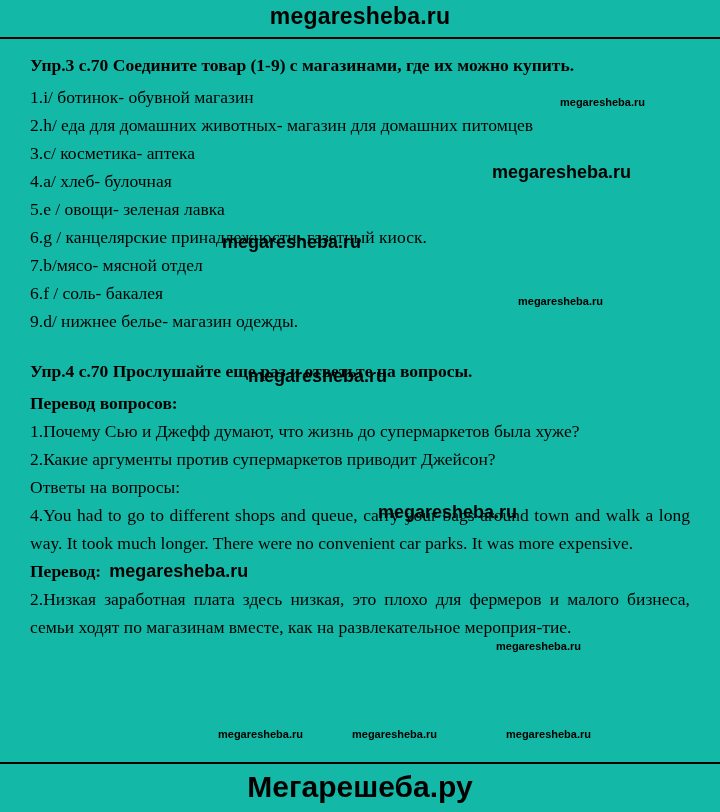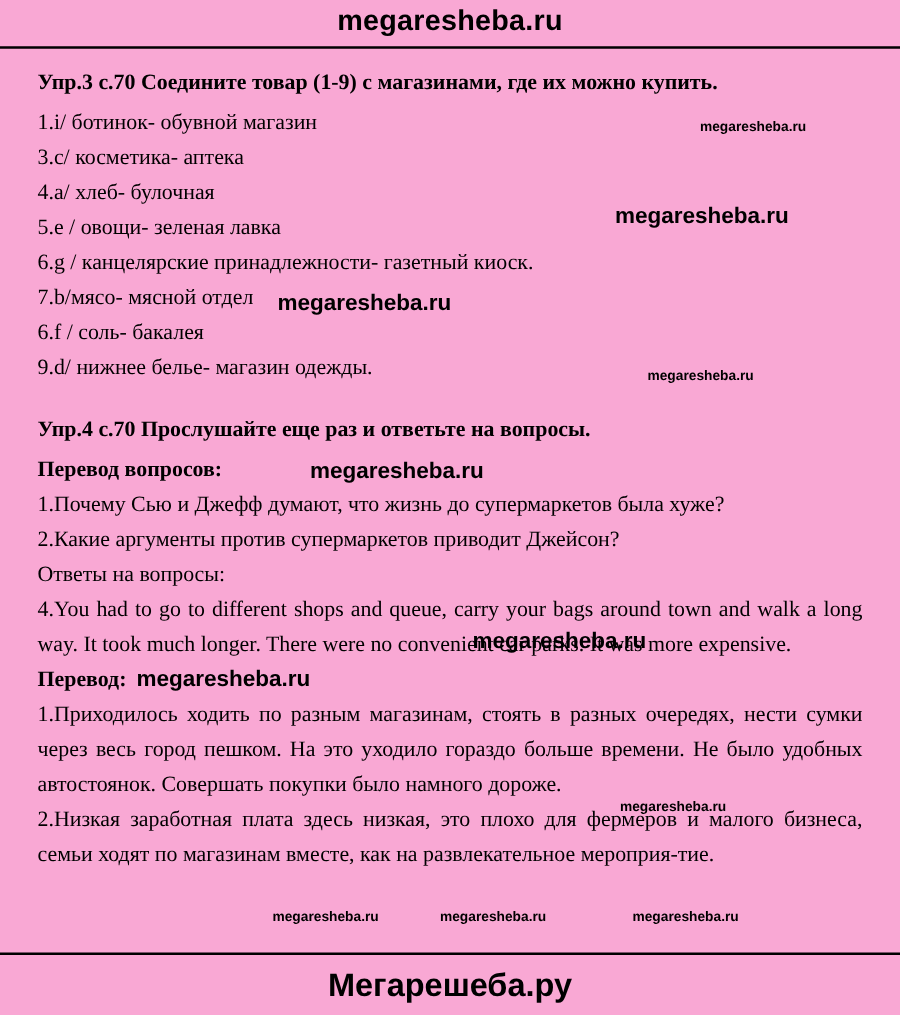--- a/index.html
+++ b/index.html
@@ -1,21 +1,21 @@
 <!DOCTYPE html>
 <html><head>
 <meta charset="utf-8">
 <style>
   * { margin: 0; padding: 0; box-sizing: border-box; }
   html, body { background: #e8e8e8; }
   .page {
     position: relative;
     width: 720px;
     height: 812px;
-    background: #f9a8d4;
+    background: #14b8a6;
     margin: 0 auto;
     overflow: hidden;
     font-family: "Liberation Serif", serif;
     color: #000000;
   }
   .site-header {
     text-align: center;
     padding-top: 3px;
     font-family: "Liberation Sans", sans-serif;
     font-weight: bold;
@@ -59,21 +59,21 @@
     font-family: "Liberation Sans", sans-serif;
   }
   .site-footer {
     position: absolute;
     left: 0;
     right: 0;
     bottom: 8px;
     text-align: center;
     font-family: "Liberation Sans", sans-serif;
     font-weight: bold;
-    font-size: 26px;
+    font-size: 30px;
   }
   .rule-bottom {
     position: absolute;
     left: 0;
     right: 0;
     bottom: 48px;
     border: none;
     border-top: 2px solid #000;
   }
 </style>
@@ -84,37 +84,37 @@
 
   <div class="site-header">megaresheba.ru</div>
   <hr class="rule">
 
   <div class="content">
 
     <p class="ex-title">Упр.3 с.70 Соедините товар (1-9) с магазинами, где их можно купить.</p>
 
     <div class="item-list">
       <p>1.i/ ботинок- обувной магазин</p>
+      <p>2.h/ еда для домашних животных- магазин для домашних питомцев</p>
       <p>3.c/ косметика- аптека</p>
       <p>4.a/ хлеб- булочная</p>
       <p>5.e / овощи- зеленая лавка</p>
       <p>6.g / канцелярские принадлежности- газетный киоск.</p>
       <p>7.b/мясо- мясной отдел</p>
       <p>6.f / соль- бакалея</p>
       <p>9.d/ нижнее белье- магазин одежды.</p>
     </div>
 
     <p class="ex-title section-gap">Упр.4 с.70 Прослушайте еще раз и ответьте на вопросы.</p>
     <p class="para bold">Перевод вопросов:</p>
     <p class="para">1.Почему Сью и Джефф думают, что жизнь до супермаркетов была хуже?</p>
     <p class="para">2.Какие аргументы против супермаркетов приводит Джейсон?</p>
     <p class="para">Ответы на вопросы:</p>
     <p class="para justify">4.You had to go to different shops and queue, carry your bags around town and walk a long way. It took much longer. There were no convenient car parks. It was more expensive.</p>
     <p class="para"><span class="bold">Перевод:</span><span class="wm-bold" style="margin-left:8px;">megaresheba.ru</span></p>
-    <p class="para justify">1.Приходилось ходить по разным магазинам, стоять в разных очередях, нести сумки через весь город пешком. На это уходило гораздо больше времени. Не было удобных автостоянок. Совершать покупки  было намного дороже.</p>
     <p class="para justify">2.Низкая заработная плата здесь низкая, это плохо для фермеров и малого бизнеса, семьи ходят по магазинам вместе, как на развлекательное мероприя-тие.</p>
 
   </div>
 
   <span class="watermark wm-small" style="left:560px; top:96px;">megaresheba.ru</span>
   <span class="watermark wm-bold" style="left:492px; top:162px;">megaresheba.ru</span>
   <span class="watermark wm-bold" style="left:222px; top:232px;">megaresheba.ru</span>
   <span class="watermark wm-small" style="left:518px; top:295px;">megaresheba.ru</span>
   <span class="watermark wm-bold" style="left:248px; top:366px;">megaresheba.ru</span>
   <span class="watermark wm-bold" style="left:378px; top:502px;">megaresheba.ru</span>

